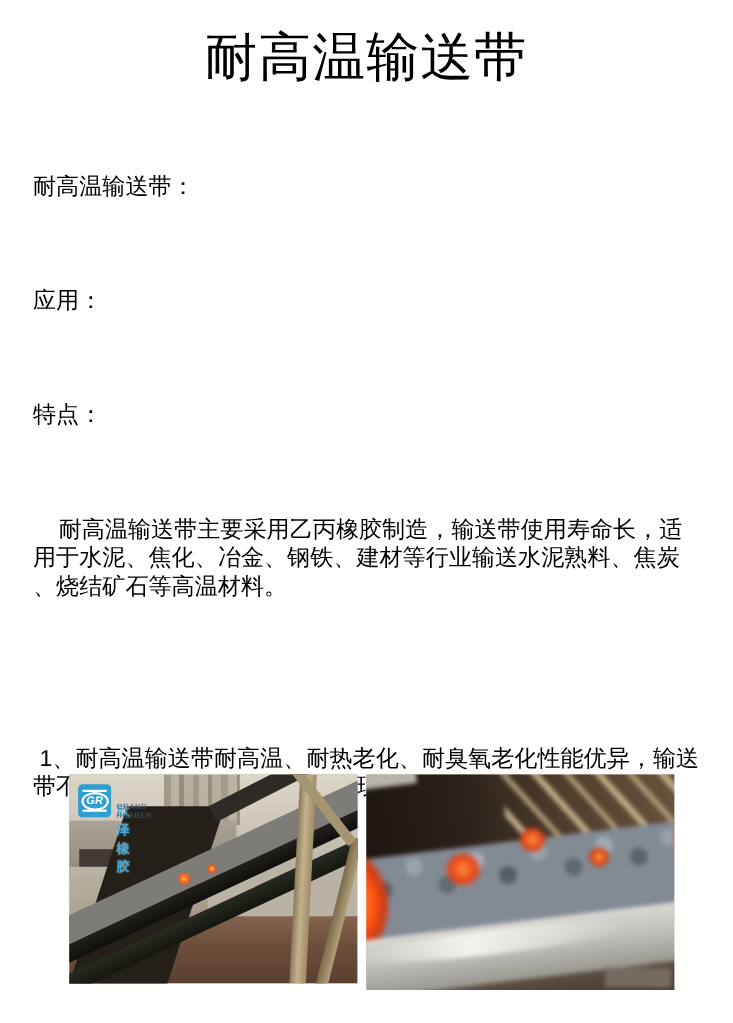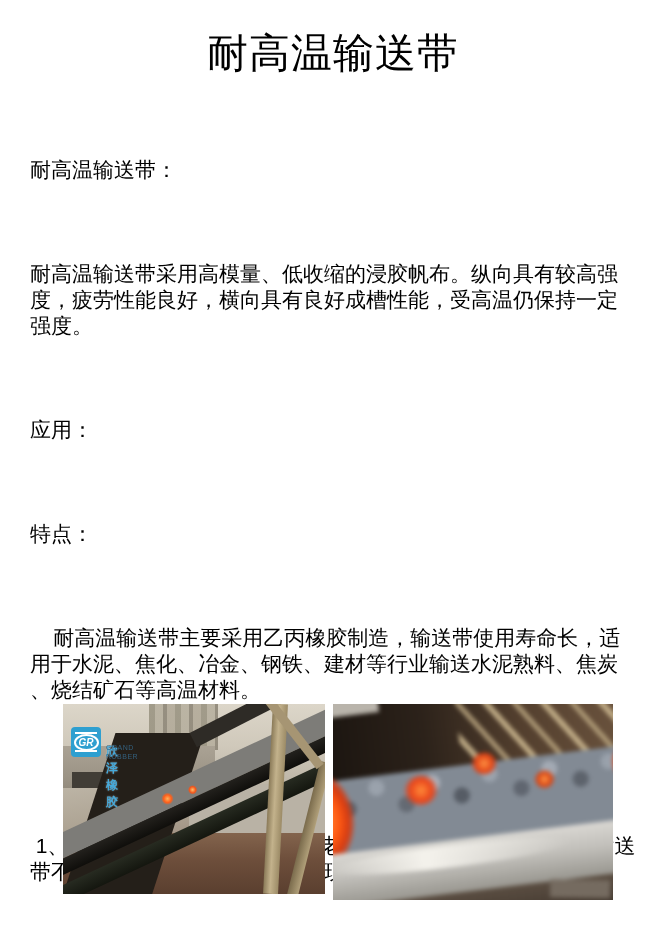--- a/index.html
+++ b/index.html
@@ -2,21 +2,21 @@
 <html lang="zh"><head>
 <meta charset="utf-8">
 <style>
   html,body{margin:0;padding:0;background:#ffffff;}
   .page{
     position:relative;width:666px;height:930px;margin:0 auto;background:#ffffff;
     overflow:hidden;font-family:"Liberation Sans","DejaVu Sans",sans-serif;color:#000;
   }
   
   .doc-title{
-    margin:18px 0 0 0;text-align:center;font-size:41px;line-height:70px;
+    margin:18px 0 0 0;text-align:center;font-size:48px;line-height:70px;
     font-weight:500;color:#000;letter-spacing:1px;white-space:nowrap;
   }
   
   .content{
     padding:17px 30px 0 30px;font-size:21px;line-height:26px;color:#000;
     white-space:pre-wrap;word-break:break-all;line-break:anywhere;
   }
   .content p{margin:0 0 26px 0;}
   .content .features p{margin:0;}
   
@@ -64,21 +64,21 @@
     background:radial-gradient(circle,#ffc06a 0%,#f2541a 50%,rgba(210,60,10,0) 78%);}
   .lp-belt{left:0;top:24px;width:100%;height:15px;background:linear-gradient(180deg,#23211d,#0f0e0b);}
   .lp-belt2{left:0;top:48px;width:100%;height:17px;background:linear-gradient(180deg,#272b21,#14160f);}
   .lp-column{right:42px;top:0;width:15px;height:100%;transform:rotate(3deg);
     background:linear-gradient(90deg,#8a7a58 0%,#c3b28c 45%,#9c8b66 100%);}
   .lp-brace1{right:12px;top:56px;width:11px;height:150px;transform:rotate(14deg);
     background:linear-gradient(90deg,#7a6b4c,#b1a07a);}
   .lp-brace2{right:28px;top:-18px;width:9px;height:90px;transform:rotate(-38deg);background:#a6capable;}
   .lp-brace2{right:28px;top:-18px;width:9px;height:90px;transform:rotate(-38deg);background:#a69573;}
   
-  .watermark{left:8px;top:23px;display:flex;gap:5px;align-items:center;position:absolute;}
+  .watermark{left:8px;top:9px;display:flex;gap:5px;align-items:center;position:absolute;}
   .wm-badge{position:relative;width:30px;height:30px;border-radius:4px;background:#2e9fd0;
     display:flex;align-items:center;justify-content:center;flex:0 0 auto;}
   .wm-badge::before{content:"";position:absolute;left:4px;top:5px;width:22px;height:2px;background:#fff;}
   .wm-badge::after{content:"";position:absolute;left:4px;bottom:5px;width:22px;height:2px;background:#fff;}
   .wm-gr{border:2px solid #fff;border-radius:50%;padding:0 3px;height:13px;line-height:13px;
     color:#fff;font-size:10px;font-weight:bold;font-style:italic;}
   .wm-text{position:relative;padding-top:2px;}
   .wm-cn{font-size:12px;font-weight:bold;color:#45a9da;line-height:17px;letter-spacing:1px;
     text-shadow:0 0 2px rgba(255,255,255,.45);}
   .wm-en{font-size:7px;color:#33607e;line-height:9px;letter-spacing:.5px;}
@@ -123,21 +123,20 @@
 </style>
 </head>
 <body>
 
 <div class="page">
 
   <h1 class="doc-title">耐高温输送带</h1>
 
   <div class="content">
     <p>耐高温输送带：</p>
-    <p>耐高温输送带采用高模量、低收缩的浸胶帆布。纵向具有较高强度，疲劳性能良好，横向具有良好成槽性能，受高温仍保持一定强度。</p>
     <p>应用：</p>
     <p>特点：</p>
     <p>    耐高温输送带主要采用乙丙橡胶制造，输送带使用寿命长，适用于水泥、焦化、冶金、钢铁、建材等行业输送水泥熟料、焦炭、烧结矿石等高温材料。</p>
     <div class="features">
       <p> 1、耐高温输送带耐高温、耐热老化、耐臭氧老化性能优异，输送带不会提前出现龟裂等早期老化现象。</p>
       
       
       
     </div>
   </div>

